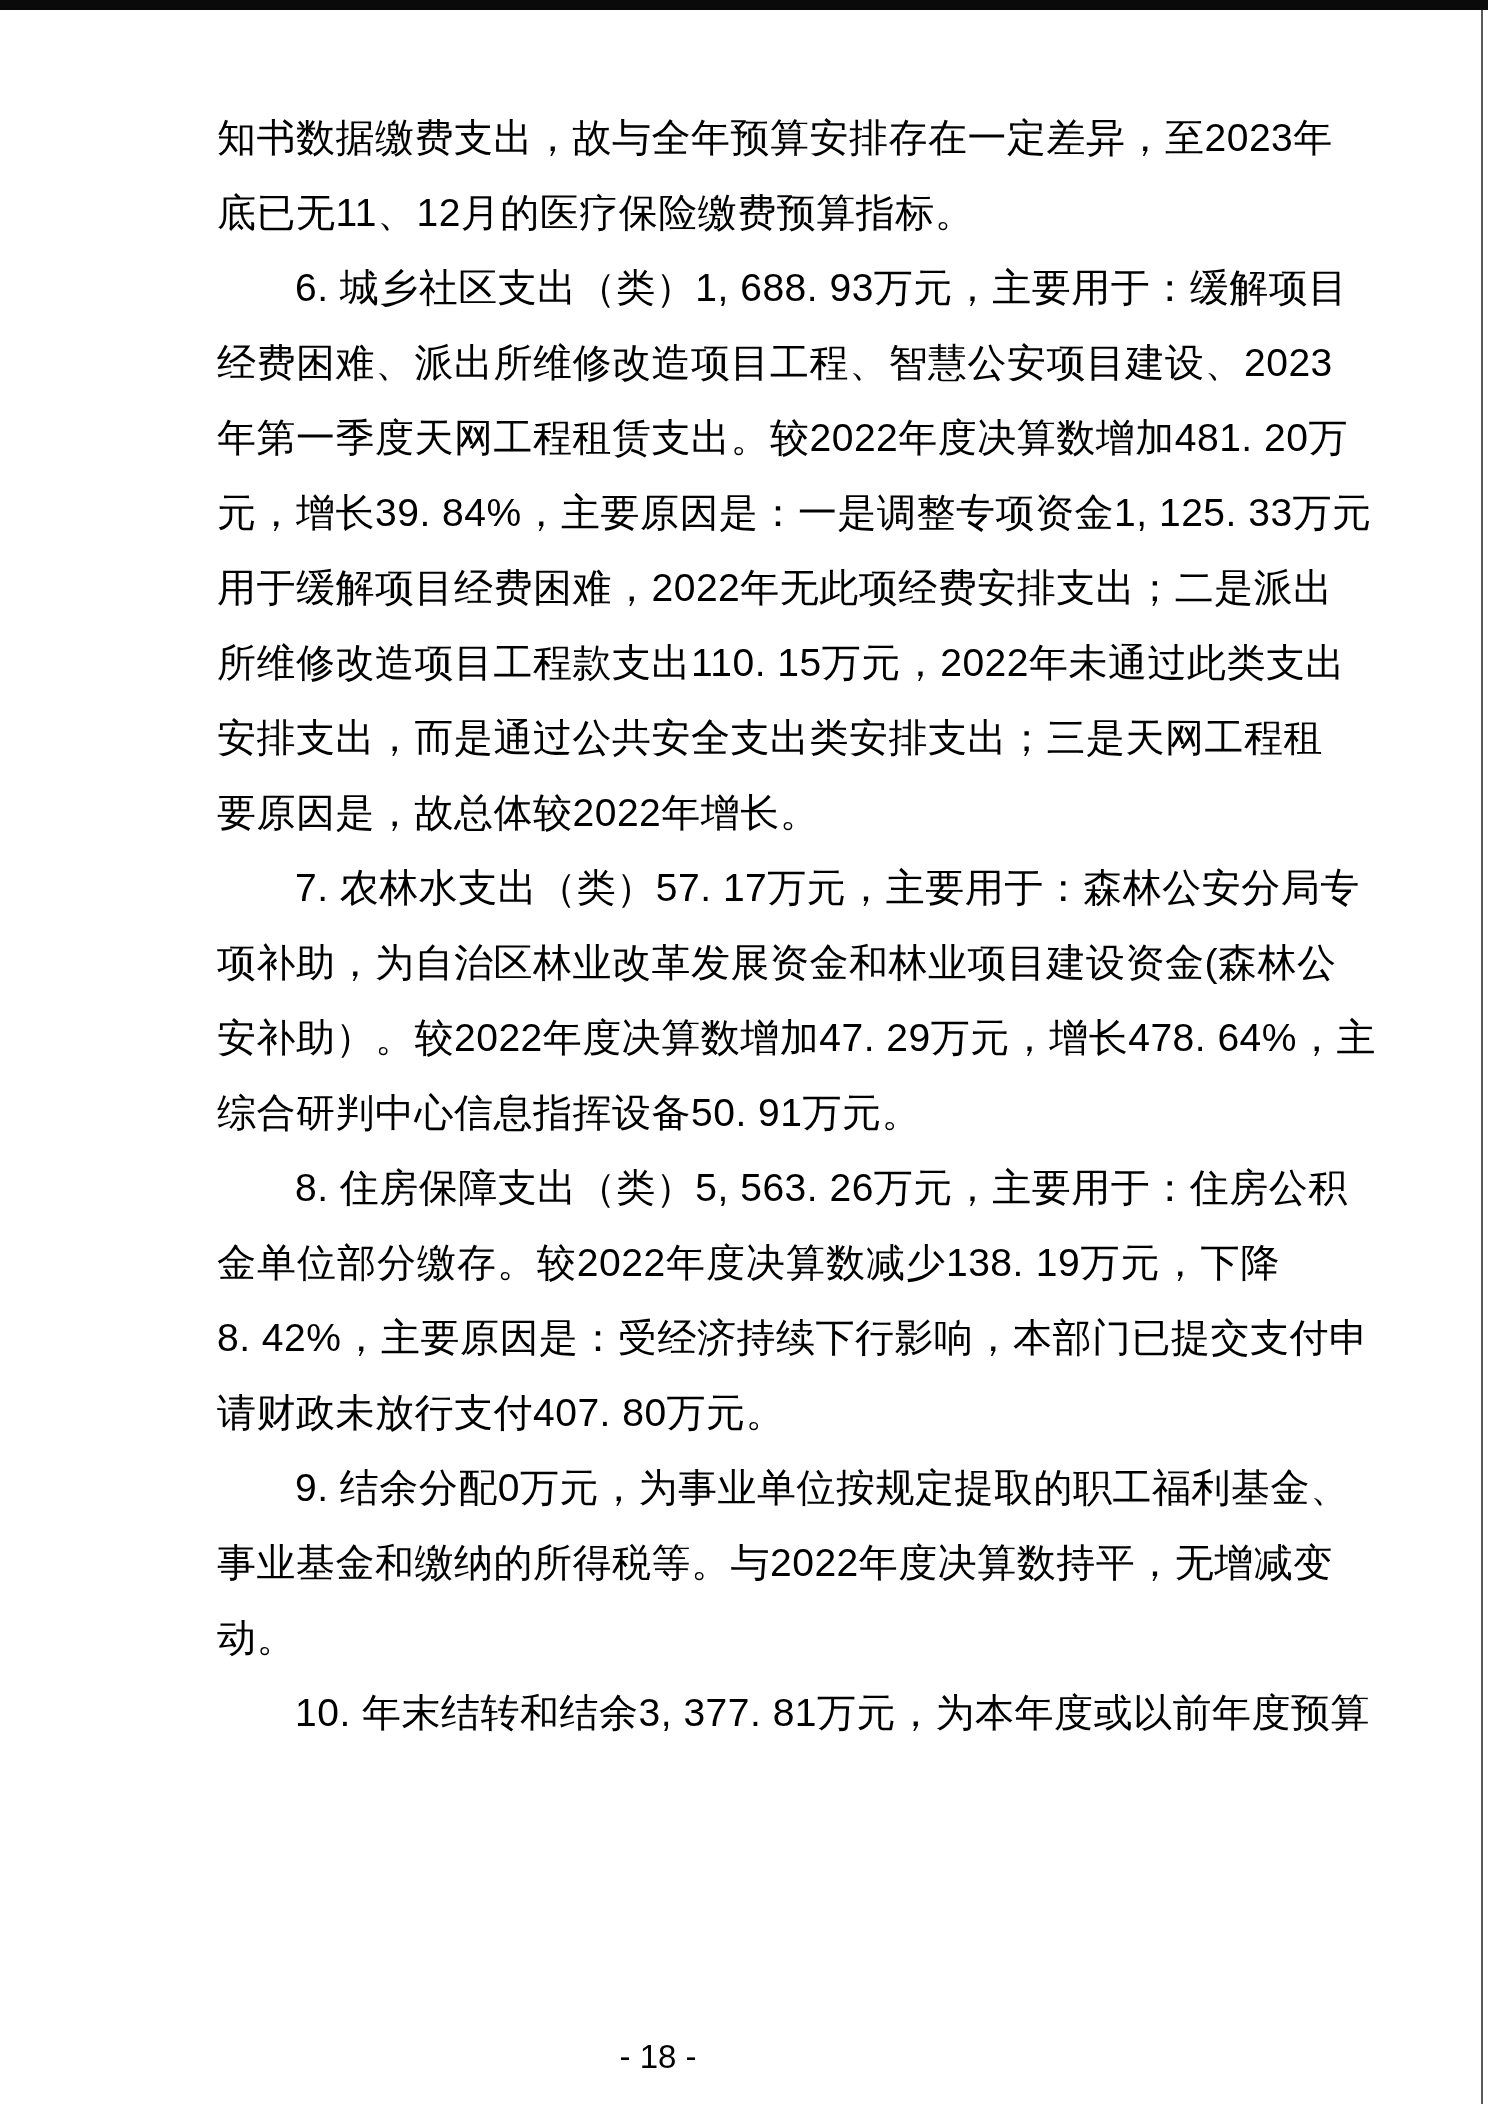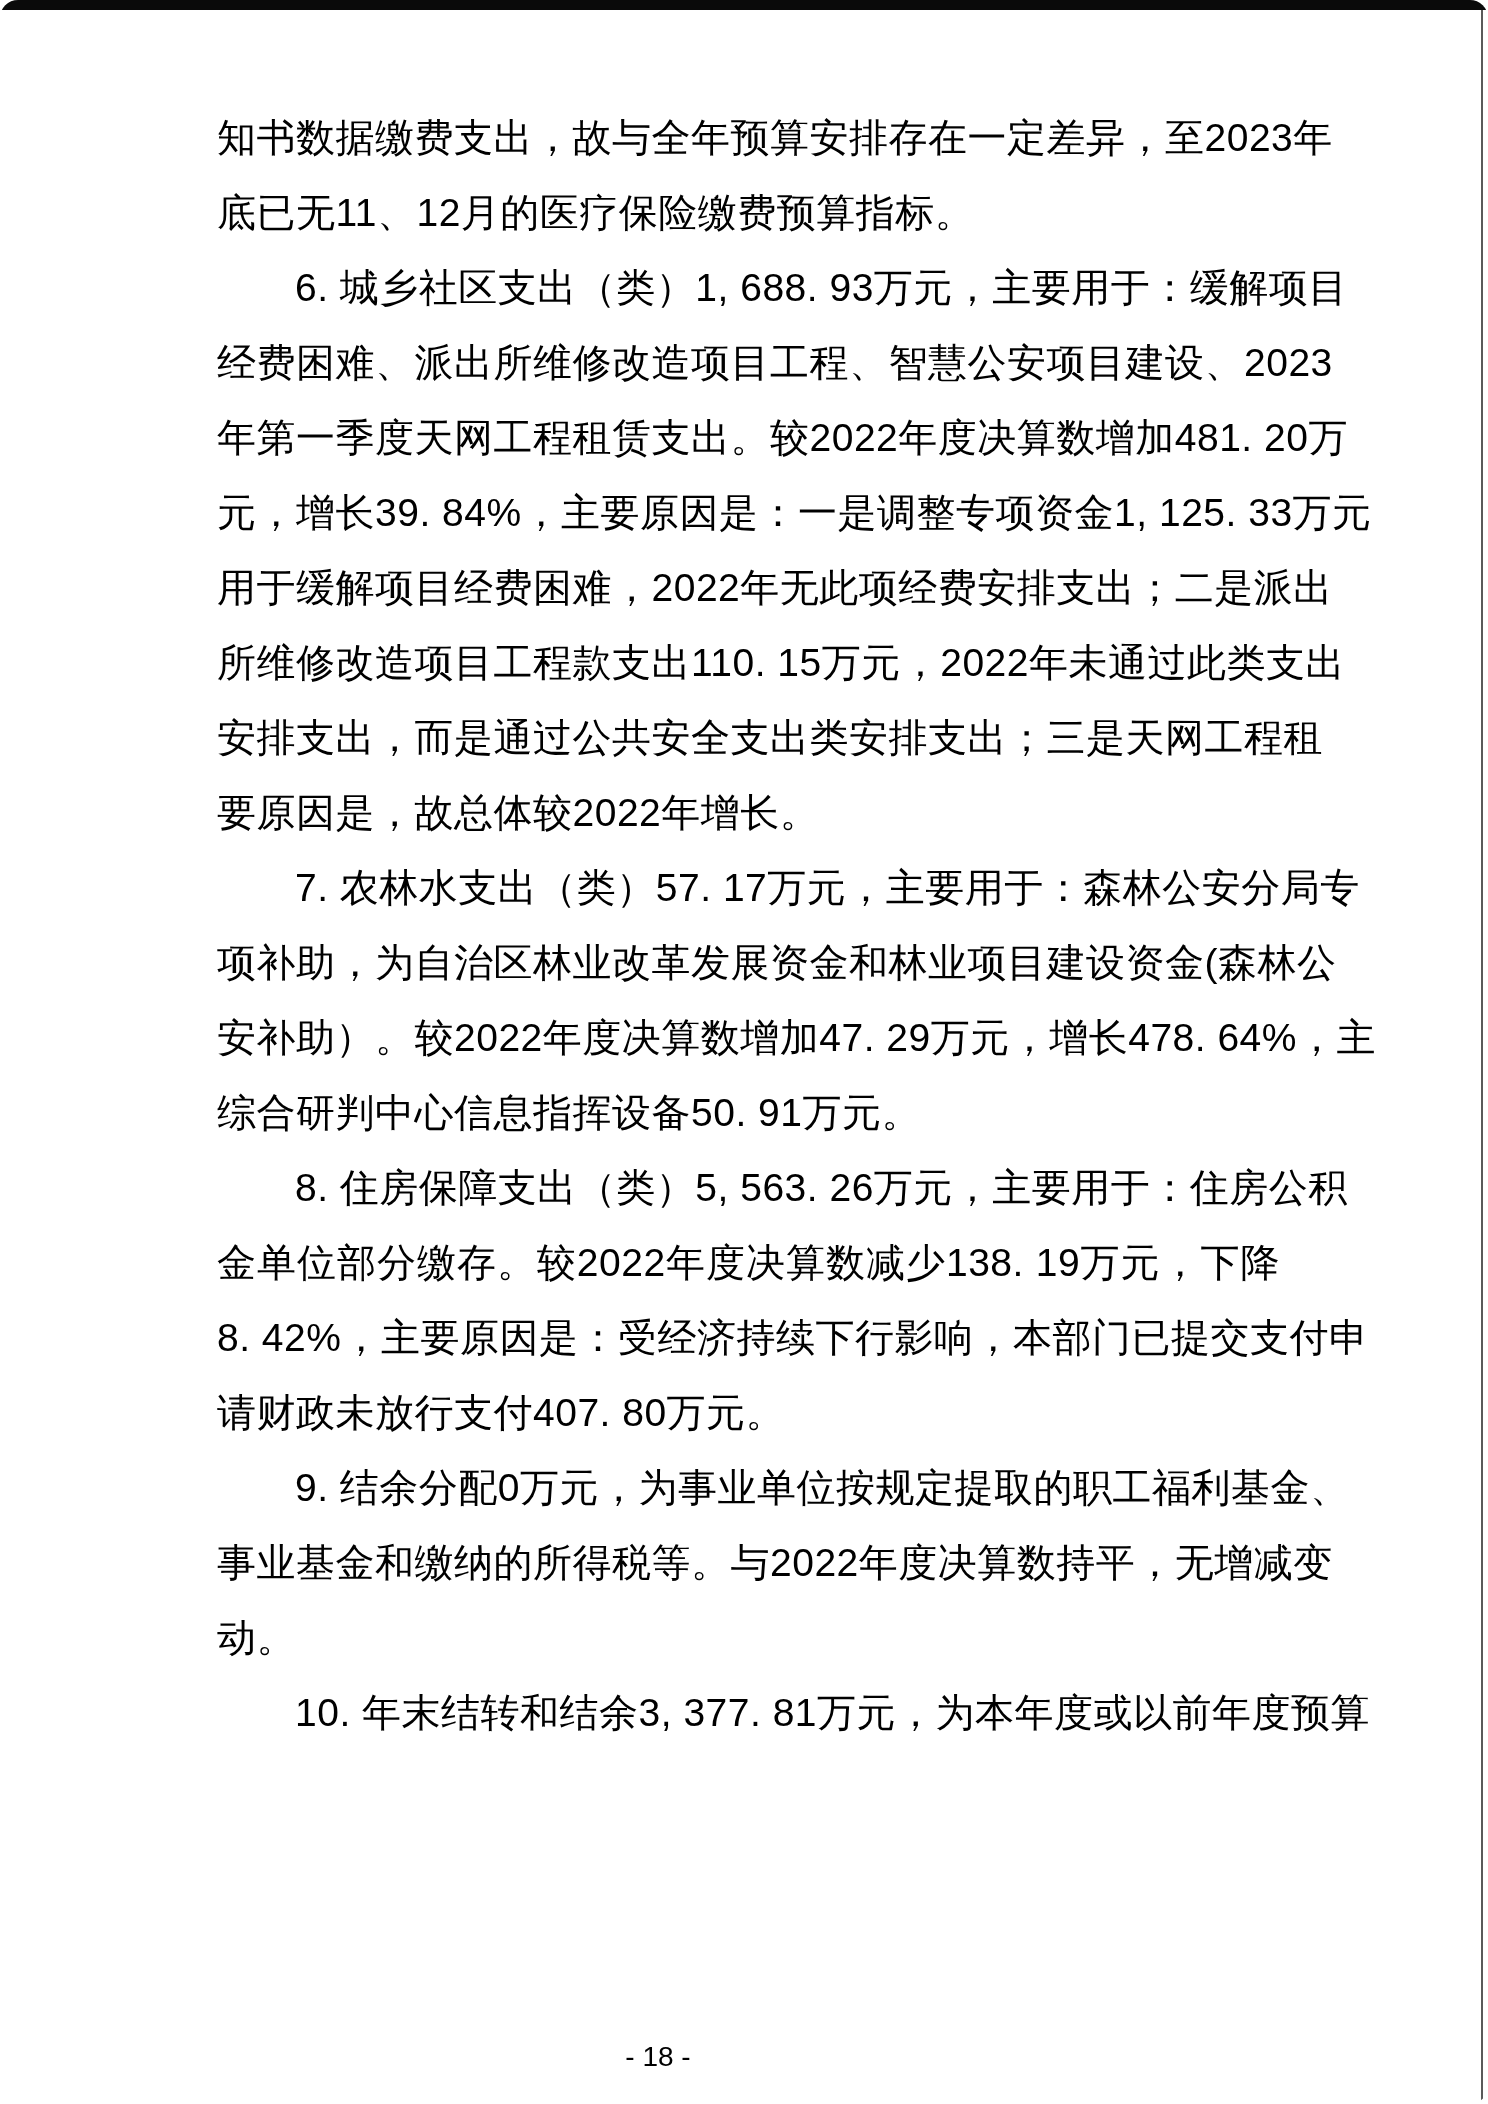--- a/index.html
+++ b/index.html
@@ -8,21 +8,20 @@
     background: #ffffff;
   }
   .page {
     position: relative;
     width: 1488px;
     height: 2104px;
     background: #ffffff;
     overflow: hidden;
     font-family: "Liberation Sans", sans-serif;
     color: #000000;
-    border-radius: 18px;
   }
   .scan-top-bar {
     position: absolute;
     left: 0;
     top: 0;
     width: 1488px;
     height: 10px;
     background: #0a0a0a;
   }
   .scan-edge-line {
@@ -55,21 +54,21 @@
   }
   .line.indent {
     text-indent: 2em;
   }
   .page-footer {
     position: absolute;
     left: 0;
     top: 2036px;
     width: 1316px;
     text-align: center;
-    font-size: 28px;
+    font-size: 33px;
     line-height: 42px;
     color: #000000;
   }
 </style>
 </head>
 <body>
 
 <div class="page">
 
   <div class="scan-top-bar"></div>

